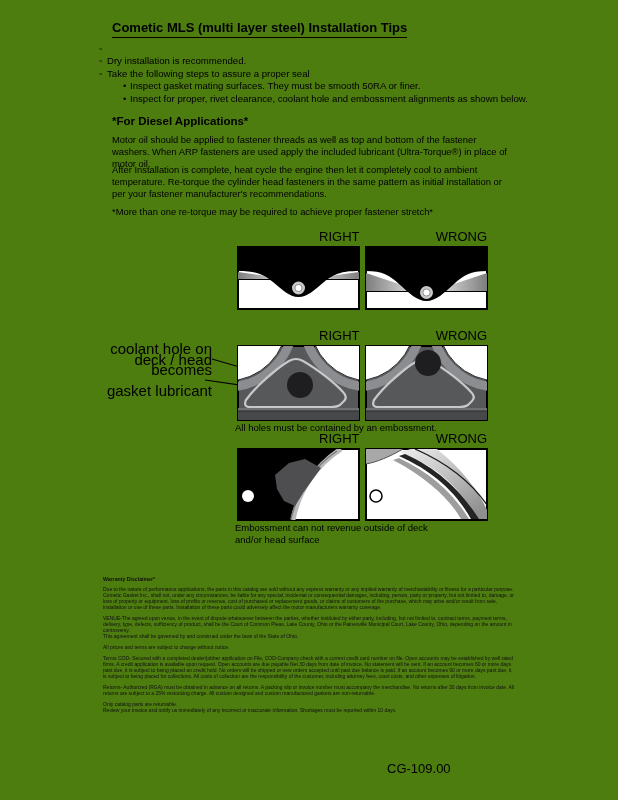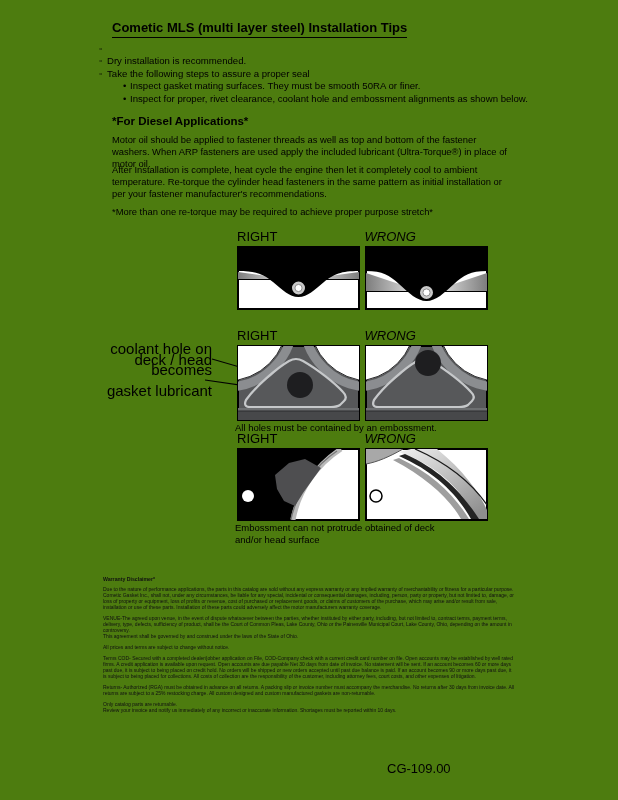--- a/index.html
+++ b/index.html
@@ -17,22 +17,22 @@
   .tip{display:flex;}
   .tip .mk{width:8px;flex:0 0 8px;}
   .tip.sub{margin-left:24px;}
   .tip.sub .mk{width:7px;flex:0 0 7px;}
   
   .dheading{left:112px;top:115px;font-size:11.5px;font-weight:bold;}
   .bodyp{left:112px;width:404px;font-size:9.4px;line-height:12px;}
   .p1{top:134px;} .p2{top:164px;} .p3{top:206px;}
   
   .dlabels{width:250px;display:flex;font-size:13px;line-height:14px;}
-  .dlabels span{width:123px;text-align:left;}
-  .dlabels span+span{margin-left:5px;font-style:italic;}
+  .dlabels span{width:123px;text-align:right;}
+  .dlabels span+span{margin-left:5px;}
   .panels{width:251px;display:flex;}
   .panels svg+svg{margin-left:5px;}
   .caption{font-size:9.5px;line-height:11.5px;}
   .pre{white-space:pre-line;}
   .sidelabels{left:96px;top:344px;width:116px;text-align:right;
               font-size:15px;line-height:10.5px;}
   .sidelabels .lbl2{margin-top:10px;}
   
   .legal{left:103px;top:576px;width:413px;font-size:5px;line-height:6px;color:#111;}
   .legal h4{margin:0 0 4px 0;font-size:5.2px;font-weight:bold;}
@@ -64,21 +64,21 @@
     </div>
     <div class="tip sub">
       <span class="mk">•</span>
       <span>Inspect for proper, rivet clearance, coolant hole and embossment alignments as shown below.</span>
     </div>
   </div>
 
   <div class="abs dheading">*For Diesel Applications*</div>
   <div class="abs bodyp p2">After Installation is complete, heat cycle the engine then let it completely cool to ambient temperature. Re-torque the cylinder head fasteners in the same pattern as initial installation or per your fastener manufacturer's recommendations.</div>
   <div class="abs bodyp p1">Motor oil should be applied to fastener threads as well as top and bottom of the fastener washers. When ARP fasteners are used apply the included lubricant (Ultra-Torque®) in place of motor oil.</div>
-  <div class="abs bodyp p3">*More than one re-torque may be required to achieve proper purpose stretch*</div>
+  <div class="abs bodyp p3">*More than one re-torque may be required to achieve proper fastener stretch*</div>
 
   <div class="abs dlabels" style="left:237px;top:230px;">
     <span>RIGHT</span>
     <span>WRONG</span>
   </div>
   <div class="abs panels" style="left:237px;top:246px;">
     <svg width="123" height="64" viewBox="0 0 123 64">
       <defs>
         <linearGradient id="w1L" x1="0" y1="0" x2="1" y2="0">
             <stop offset="0" stop-color="#7d7d7d"></stop>
@@ -210,21 +210,21 @@
         <path d="M1,1 H38 C24,9 12,14 1,16 Z" fill="#a8a8a8"></path>
         <path d="M38,1 C24,9 12,14 1,16" fill="none" stroke="#555555" stroke-width="1"></path>
         <path d="M46,1 H72 C98,22 114,44 122,62 V71 H112 C98,44 74,18 34,4 Z" fill="url(#g3w)"></path>
         <path d="M40,6 C76,22 98,46 114,71 L106,71 C92,46 70,24 34,8 Z" fill="#242424"></path>
         <path d="M34,10 C68,26 90,48 104,71 L96,71 C84,50 62,30 28,12 Z" fill="#9e9e9e"></path>
         <path d="M50,1 C82,15 106,34 122,57" fill="none" stroke="#1a1a1a" stroke-width="1.3"></path>
         <circle cx="11" cy="48" r="6" fill="#fff" stroke="#000" stroke-width="1.5"></circle>
       </g>
     </svg>
   </div>
-  <div class="abs caption pre" style="left:235px;top:522px;width:230px;">Embossment can not protrude obtained of deck
+  <div class="abs caption pre" style="left:235px;top:522px;width:230px;">Embossment can not revenue outside of deck
 and/or head surface</div>
 
   <div class="abs legal">
     <h4>Warranty Disclaimer*</h4>
     <p>Due to the nature of performance applications, the parts in this catalog are sold without any express warranty or any implied warranty of merchantability or fitness for a particular purpose.  Cometic Gasket Inc., shall not, under any circumstances, be liable for any special, incidental or consequential damages, including, person, party or property, but not limited to, damage, or loss of property or equipment, loss of profits or revenue, cost of purchased or replacement goods, or claims of customers of the purchase, which may arise and/or result from sale, installation or use of these parts.  Installation of these parts could adversely affect the motor manufacturers warranty coverage.</p>
     <p class="pre">VENUE-The agreed upon venue, in the event of dispute whatsoever between the parties, whether instituted by either party, including, but not limited to, contract terms, payment terms, delivery, type, defects, sufficiency of product, shall be the Court of Common Pleas, Lake County, Ohio or the Painesville Municipal Court, Lake County, Ohio, depending on the amount in controversy.
 This agreement shall be governed by and construed under the laws of the State of Ohio.</p>
     <p>All prices and terms are subject to change without notice.</p>
     <p>Terms COD- Secured with a completed dealer/jobber application on File, COD-Company check with a current credit card number on file.  Open accounts may be established by well rated firms.  A credit application is available upon request.  Open accounts are due payable Net 30 days from date of invoice.  No statement will be sent.  If an account becomes 60 or more days past due, it is subject to being placed on credit hold.  No orders will be shipped or new orders accepted until past due balance is paid.  If an account becomes 90 or more days past due, it is subject to being placed for collections.  All costs of collection are the responsibility of the customer, including attorney fees, court costs, and other expenses of litigation.</p>
     <p>Returns- Authorized (RGA) must be obtained in advance on all returns.  A packing slip or invoice number must accompany the merchandise.  No returns after 30 days from invoice date.  All returns are subject to a 25% restocking charge.  All custom designed and custom manufactured gaskets are non-returnable.</p>

